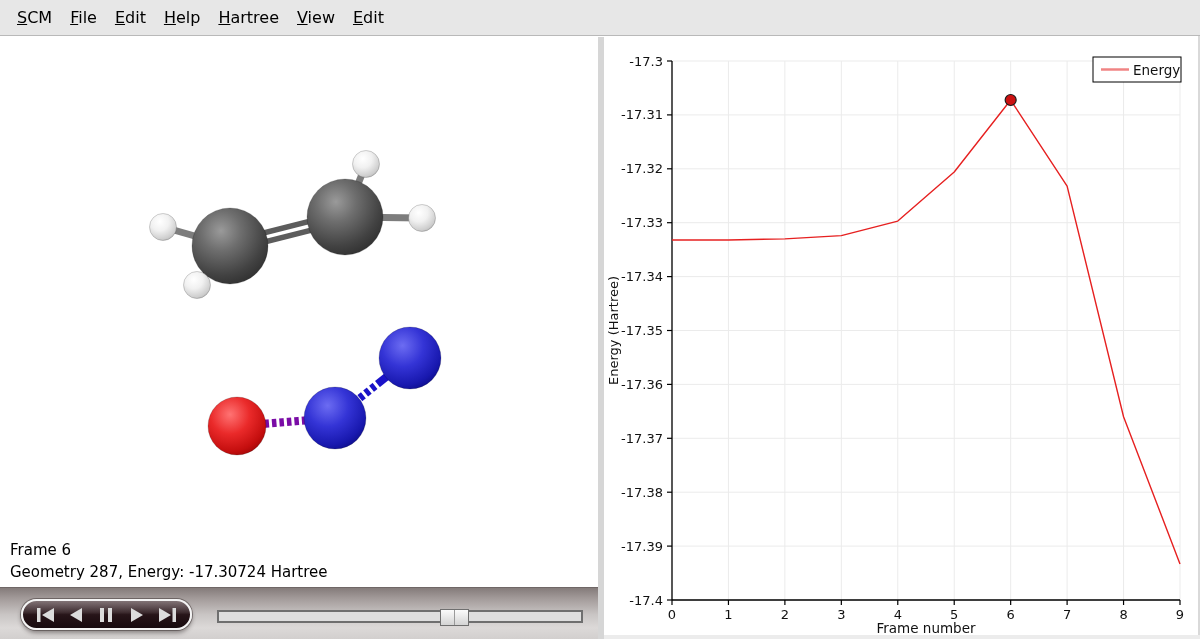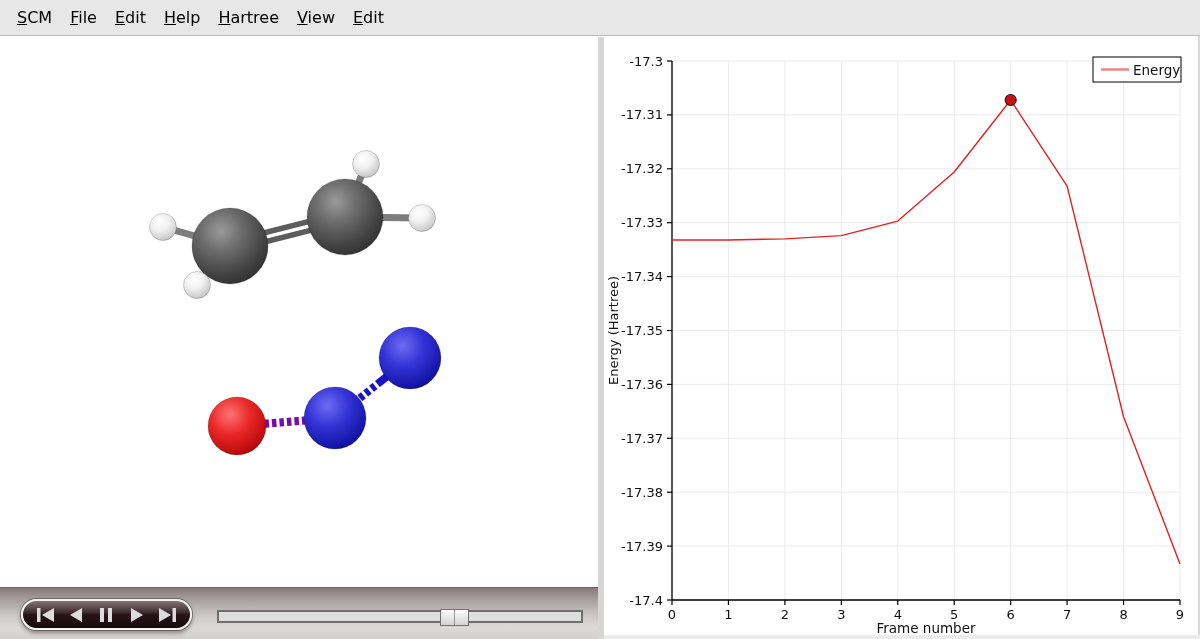--- a/index.html
+++ b/index.html
@@ -116,20 +116,24 @@
           <circle cx="345" cy="180" r="38" fill="url(#grad-C)" stroke="rgba(0,0,0,0.18)" stroke-width="1"></circle>
           <circle cx="366" cy="127" r="13.5" fill="url(#grad-H)" stroke="rgba(0,0,0,0.18)" stroke-width="1"></circle>
           <circle cx="422" cy="181" r="13.5" fill="url(#grad-H)" stroke="rgba(0,0,0,0.18)" stroke-width="1"></circle>
           <circle cx="163" cy="190" r="13.5" fill="url(#grad-H)" stroke="rgba(0,0,0,0.18)" stroke-width="1"></circle>
           <circle cx="197" cy="248" r="13.5" fill="url(#grad-H)" stroke="rgba(0,0,0,0.18)" stroke-width="1"></circle>
           <circle cx="237" cy="389" r="29" fill="url(#grad-O)" stroke="rgba(0,0,0,0.18)" stroke-width="1"></circle>
           <circle cx="335" cy="381" r="31" fill="url(#grad-N)" stroke="rgba(0,0,0,0.18)" stroke-width="1"></circle>
           <circle cx="410" cy="321" r="31" fill="url(#grad-N)" stroke="rgba(0,0,0,0.18)" stroke-width="1"></circle>
         </g>
     </svg>
+    <div class="viewer-status">
+      <div>Frame 6</div>
+      <div>Geometry 287, Energy: -17.30724 Hartree</div>
+    </div>
   </div>
 
   <div class="v-divider"></div>
 
   <div class="player-bar">
     <div class="pill">
       <button class="pbtn">
         <svg width="22" height="16" viewBox="0 0 22 16">
           <rect class="picon" x="2" y="1" width="3.5" height="14"></rect>
           <polygon class="picon" points="19,1 19,15 7,8"></polygon>

